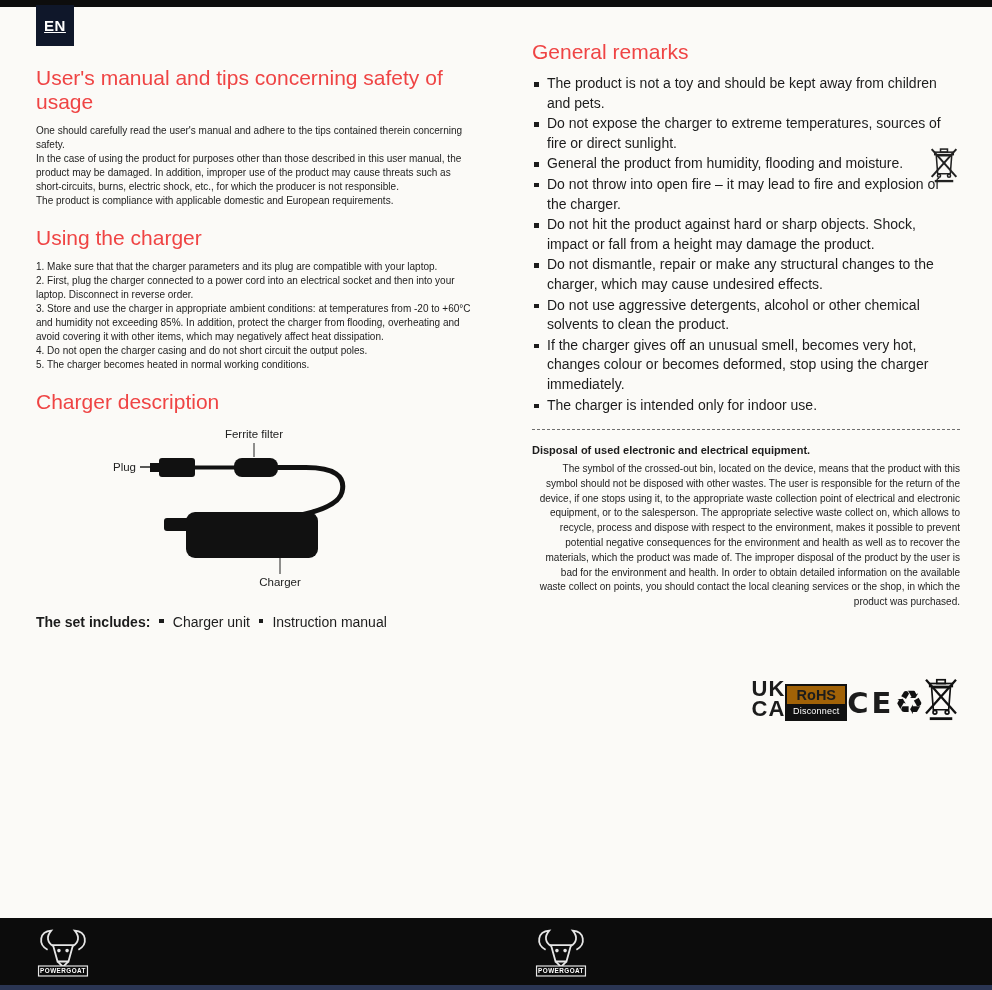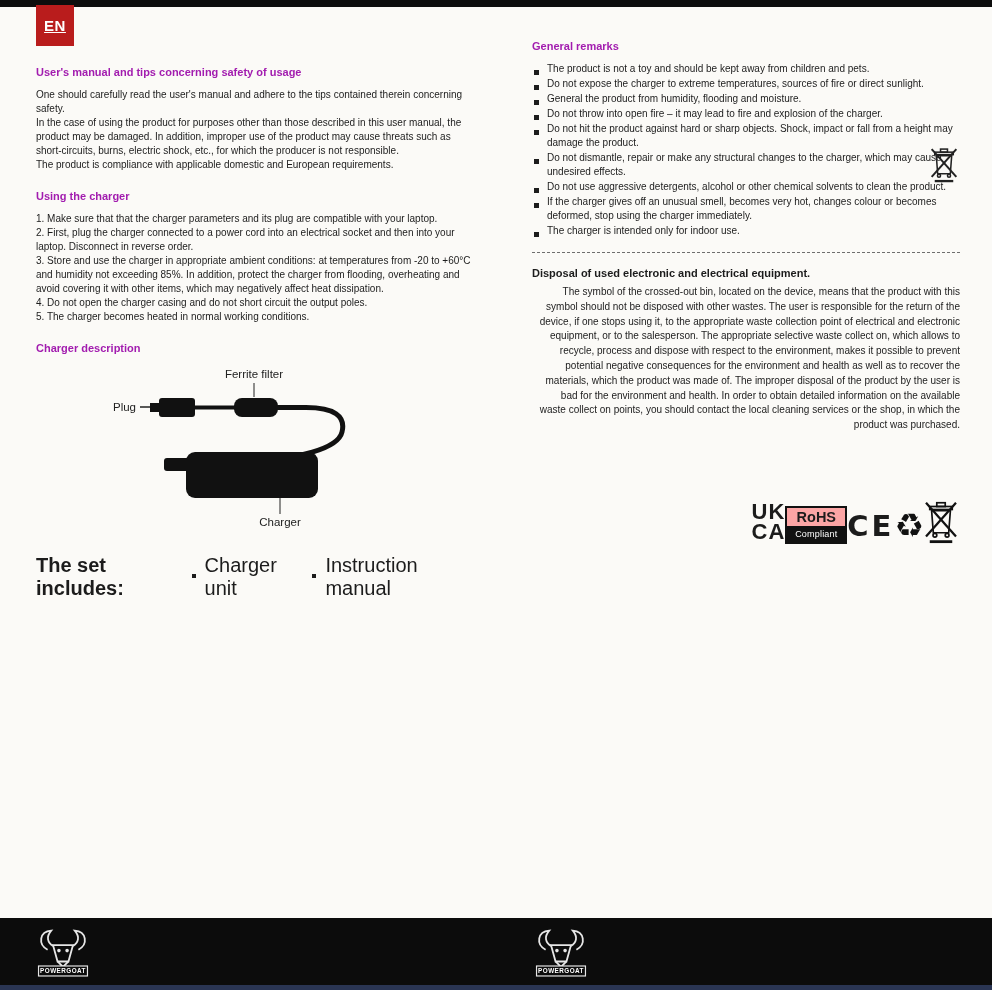--- a/index.html
+++ b/index.html
@@ -6,58 +6,58 @@
   html,body { width:992px; height:990px; }
   body {
     position:relative; overflow:hidden;
     background:#fbfaf7;
     color:#1c1c1c;
     font-family:"Liberation Sans", sans-serif;
   }
   .top-strip { position:absolute; top:0; left:0; width:100%; height:7px; background:#0d0d0d; }
   .lang-badge {
     position:absolute; top:5px; left:36px; width:38px; height:41px;
-    background:#b91c1c; color:#fff; font-weight:bold; font-size:15px;
+    background:#0f172a; color:#fff; font-weight:bold; font-size:15px;
     display:flex; align-items:center; justify-content:center; letter-spacing:.5px;text-decoration:underline;
   }
   .columns { position:absolute; top:40px; left:36px; width:924px; display:flex; gap:60px; }
   .col.left  { width:436px; padding-top:26px; }
   .col.right { width:428px; }
-  h2 { font-size:11px; font-weight:700; color:#a21caf; margin:18px 0 10px; }
+  h2 { font-size:21px; font-weight:400; color:#ef4444; margin:18px 0 10px; }
   .col > h2:first-child { margin-top:0; }
   .body { font-size:10px; line-height:1.4; }
   .pre { white-space:pre-line; }
   .step { margin:0; }
 
   
   ul.remarks { list-style:none; }
-  ul.remarks li { position:relative; padding-left:15px; font-size:10px; line-height:1.4; margin-bottom:1px; }
+  ul.remarks li { position:relative; padding-left:15px; font-size:14px; line-height:1.4; margin-bottom:1px; }
   ul.remarks li::before {
     content:""; position:absolute; left:2px; top:8px; width:4.5px; height:4.5px; background:#1c1c1c;
   }
 
   .dashed-sep { border-top:1.5px dashed #6e6e6e; margin-top:14px; }
 
   h3.disposal-h { font-size:11px; font-weight:700; margin:14px 0 6px; }
   .small { font-size:10px; line-height:1.48; color:#222;text-align:right; }
 
   
   .diagram { margin-top:6px; }
   .diagram text { font-family:"Liberation Sans", sans-serif; fill:#222; }
 
   
-  .set-line { margin-top:16px; font-size:20px; display:flex; align-items:center; gap:7px; }
+  .set-line { margin-top:16px; font-size:14px; display:flex; align-items:center; gap:7px; }
   .set-line .lbl { font-weight:700; }
   .sq { display:inline-block; width:4.5px; height:4.5px; background:#1c1c1c; margin:0 2px 2px 2px; }
 
   
   .marks { display:flex; justify-content:flex-end; align-items:flex-end; margin-top:66px; padding-right:2px; }
   .ukca { font-weight:700; font-size:22px; line-height:.92; letter-spacing:1px; padding-bottom:2px; }
   .ukca div { display:block; }
-  .rohs { border:2px solid #111; width:62px; text-align:center; background:#fca5a5; }
+  .rohs { border:2px solid #111; width:62px; text-align:center; background:#a16207; }
   .rohs .name { display:block; font-weight:700; font-size:14.5px; padding:1px 0; }
   .rohs .sub { display:block; background:#111; color:#fff; font-size:9px; padding:2.5px 0 3px; letter-spacing:.2px; }
   .ce { font-family:"DejaVu Sans", sans-serif; font-size:29px; font-weight:600; letter-spacing:3px; line-height:1; padding-bottom:3px; }
   .recycle { font-family:"DejaVu Sans", sans-serif; font-size:33px; line-height:1; padding-bottom:2px; color:#111; }
 
   
   .weee-margin { position:absolute; top:146px; right:34px; }
 
   
   .footer { position:absolute; left:0; bottom:5px; width:100%; height:67px; background:#0c0c0c; }
@@ -141,21 +141,21 @@
     <h3 class="disposal-h">Disposal of used electronic and electrical equipment.</h3>
     <p class="small">The symbol of the crossed-out bin, located on the device, means that the product with this symbol should not be disposed with other wastes. The user is responsible for the return of the device, if one stops using it, to the appropriate waste collection point of electrical and electronic equipment, or to the salesperson. The appropriate selective waste collect on, which allows to recycle, process and dispose with respect to the environment, makes it possible to prevent potential negative consequences for the environment and health as well as to recover the materials, which the product was made of. The improper disposal of the product by the user is bad for the environment and health. In order to obtain detailed information on the available waste collect on points, you should contact the local cleaning services or the shop, in which the product was purchased.</p>
 
     <div class="marks">
       <div class="ukca">
         <div>UK</div>
         <div>CA</div>
       </div>
       <div class="rohs">
         <span class="name">RoHS</span>
-        <span class="sub">Compliant</span>
+        <span class="sub">Disconnect</span>
       </div>
       <div class="ce">CE</div>
       <div class="recycle">♻</div>
       <svg viewBox="0 0 36 48" width="34" height="45">
         <g stroke="#111" stroke-width="1.8" fill="none">
           <rect x="6" y="8" width="24" height="3.2"></rect>
           <rect x="13.5" y="4" width="9" height="4"></rect>
           <polygon points="8,12.5 28,12.5 26.2,36 9.8,36"></polygon>
           <circle cx="11.5" cy="38.6" r="2"></circle>
           <circle cx="24.5" cy="38.6" r="2"></circle>

